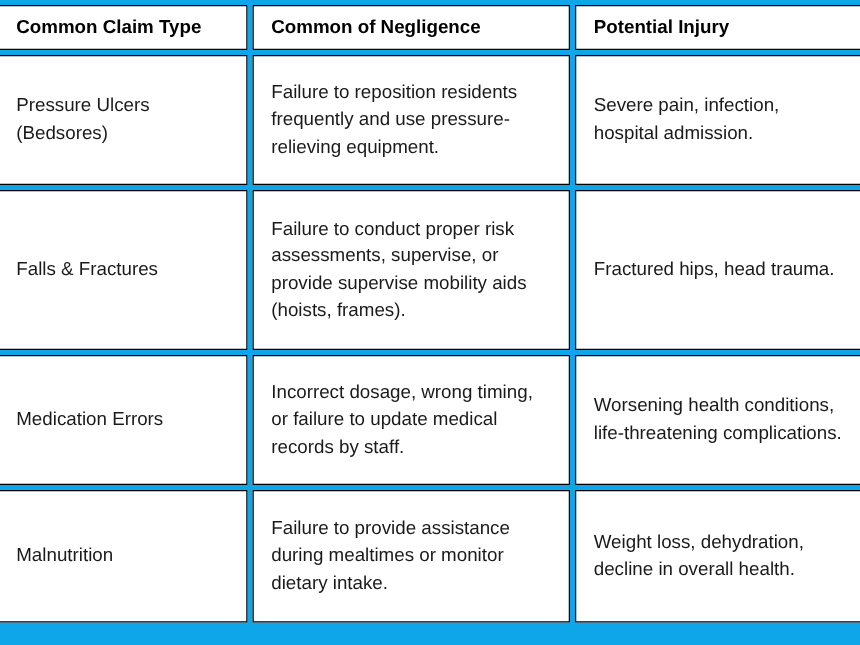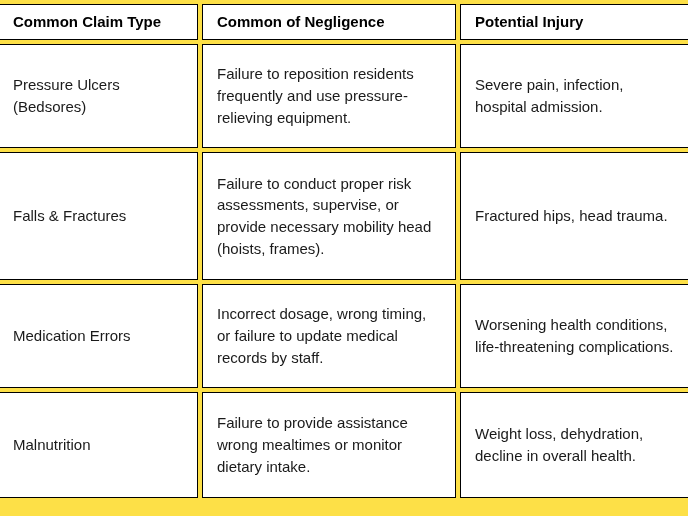--- a/index.html
+++ b/index.html
@@ -5,21 +5,21 @@
   html, body {
     margin: 0;
     padding: 0;
     background: #ffffff;
     font-family: "Liberation Sans", "DejaVu Sans", sans-serif;
   }
   .page {
     width: 688px;
     height: 516px;
     box-sizing: border-box;
-    background: #fde047;
+    background: #0ea5e9;
     display: flex;
     align-items: flex-start;
     justify-content: center;
   }
   table.claims {
     border-collapse: separate;
     border-spacing: 4px;
     width: 688px;
     table-layout: fixed;
     margin: 0;
@@ -70,28 +70,28 @@
       </tr>
     </thead>
     <tbody>
       <tr class="r1">
         <td>Pressure Ulcers (Bedsores)</td>
         <td>Failure to reposition residents frequently and use pressure-relieving equipment.</td>
         <td>Severe pain, infection, hospital admission.</td>
       </tr>
       <tr class="r2">
         <td>Falls &amp; Fractures</td>
-        <td>Failure to conduct proper risk assessments, supervise, or provide necessary mobility head (hoists, frames).</td>
+        <td>Failure to conduct proper risk assessments, supervise, or provide supervise mobility aids (hoists, frames).</td>
         <td>Fractured hips, head trauma.</td>
       </tr>
       <tr class="r3">
         <td>Medication Errors</td>
         <td>Incorrect dosage, wrong timing, or failure to update medical records by staff.</td>
         <td>Worsening health conditions, life-threatening complications.</td>
       </tr>
       <tr class="r4">
         <td>Malnutrition</td>
-        <td>Failure to provide assistance wrong mealtimes or monitor dietary intake.</td>
+        <td>Failure to provide assistance during mealtimes or monitor dietary intake.</td>
         <td>Weight loss, dehydration, decline in overall health.</td>
       </tr>
     </tbody>
   </table>
 </div>
 
 </body></html>

